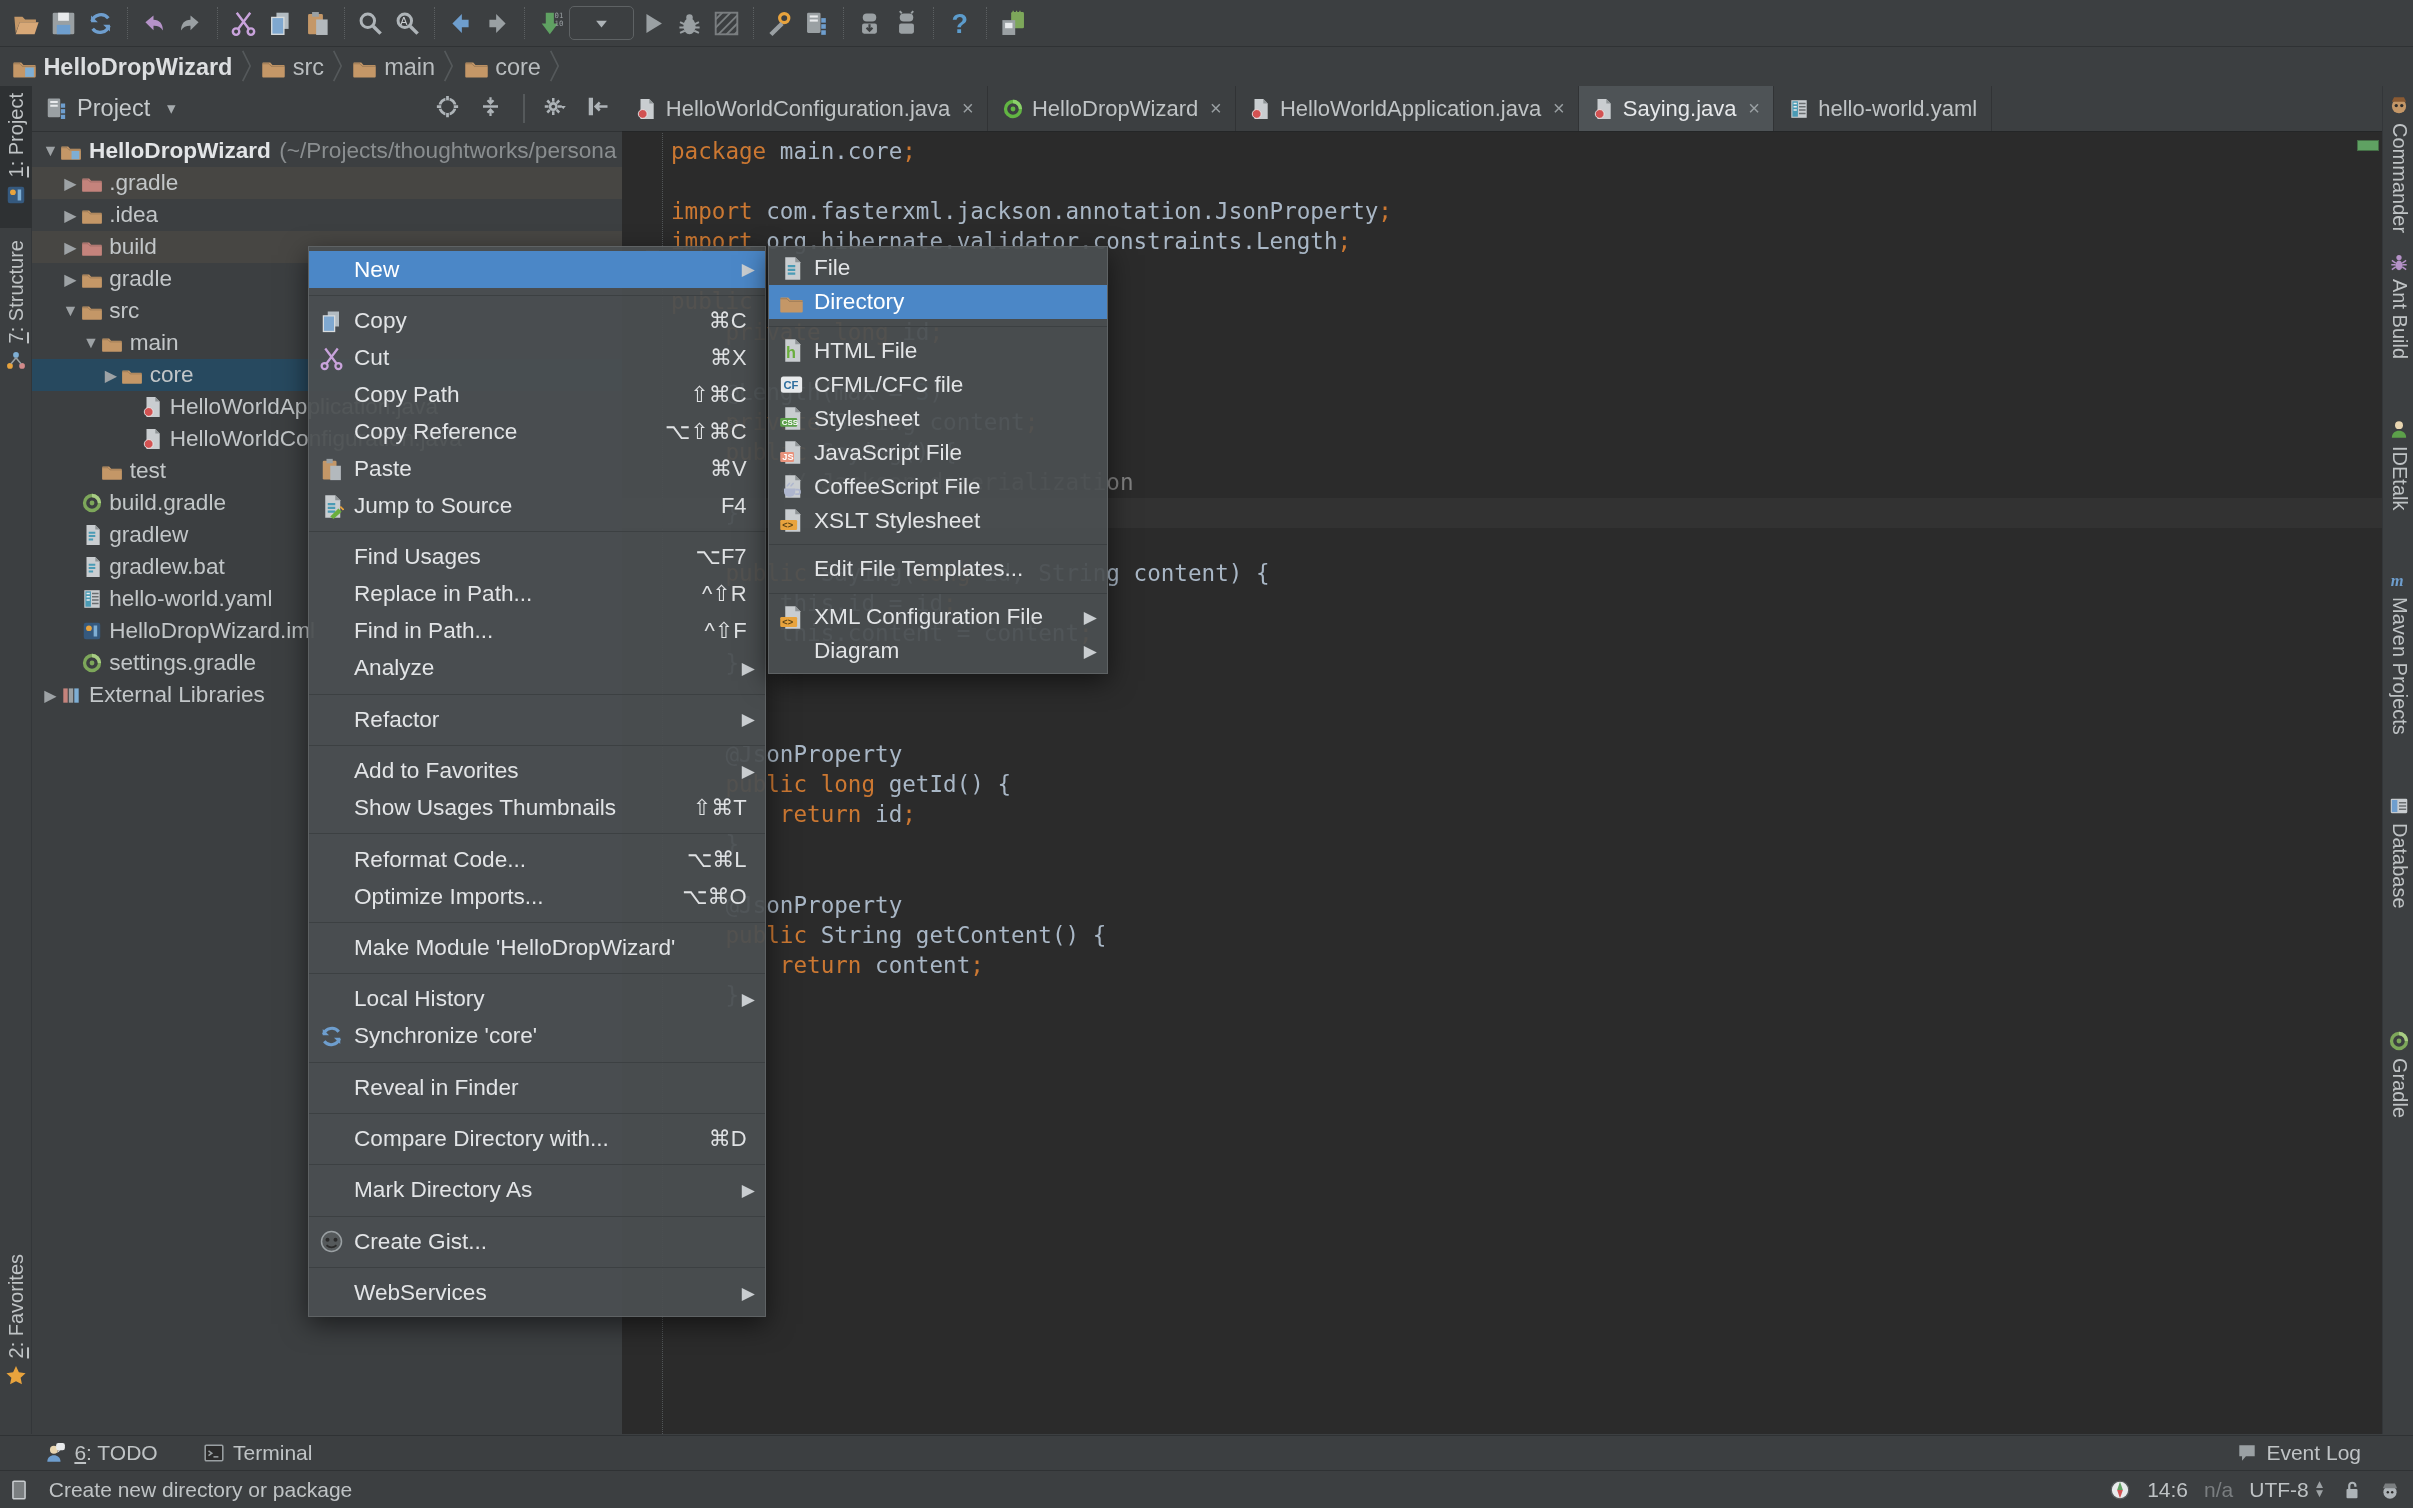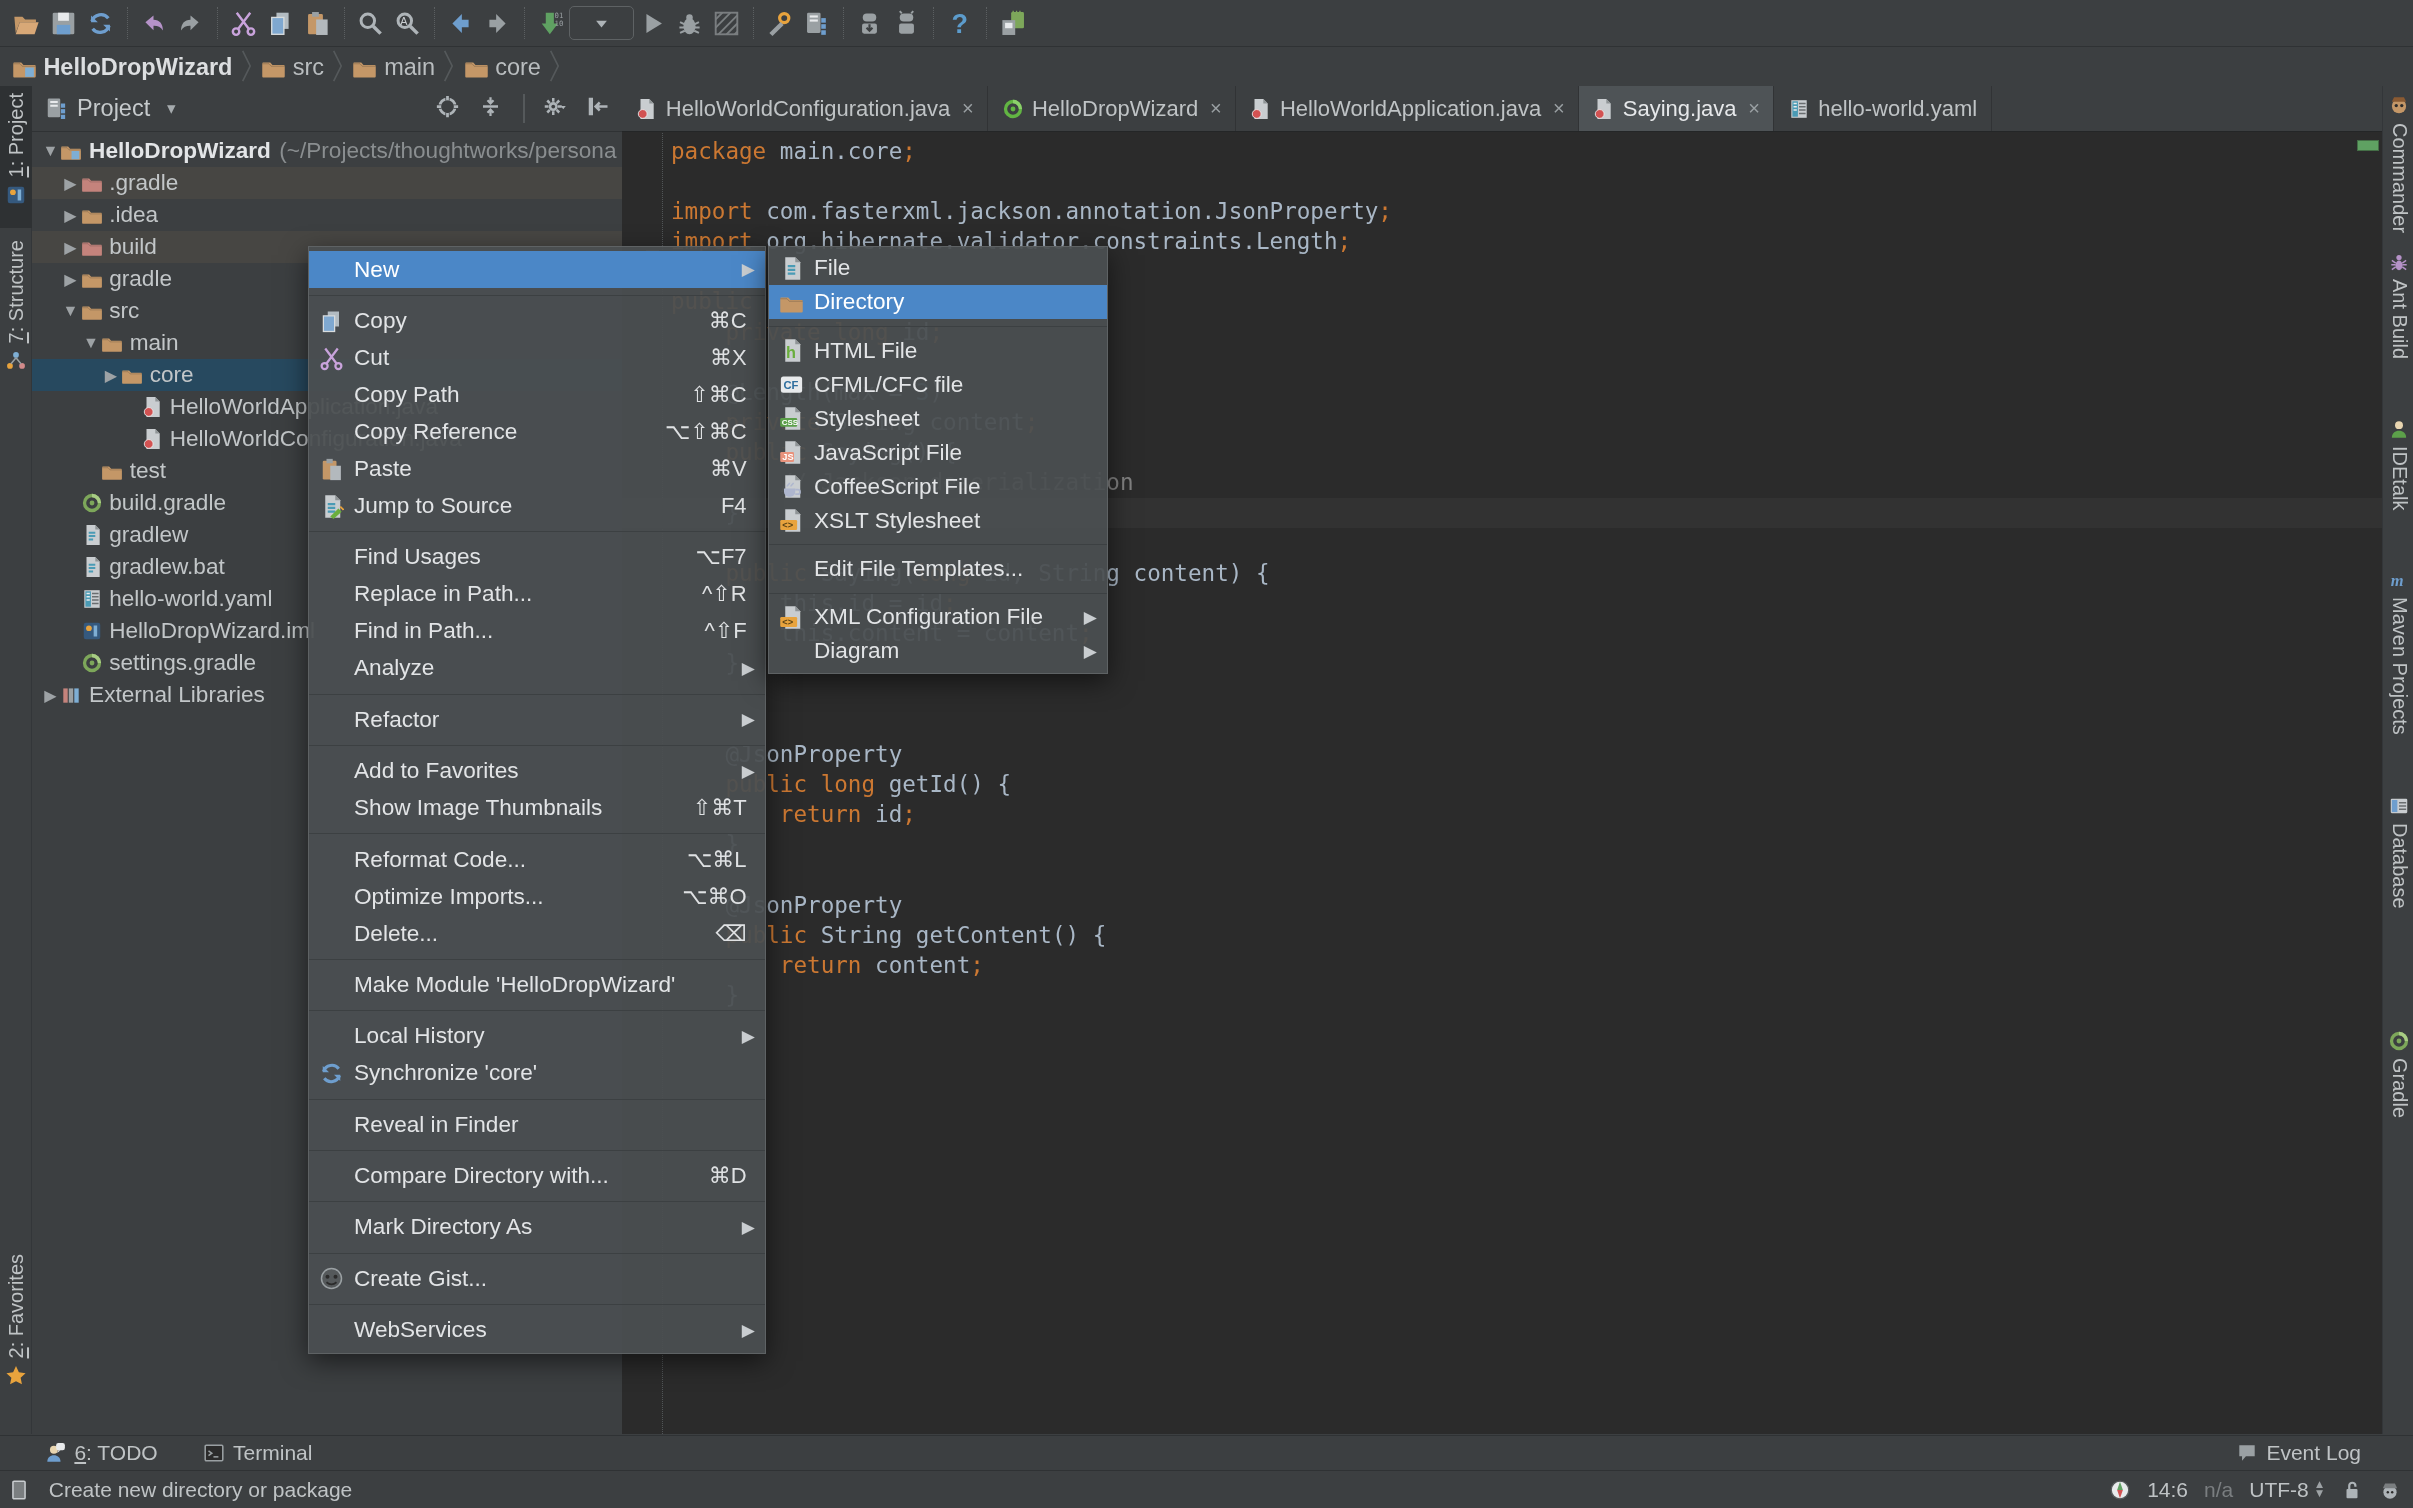--- a/index.html
+++ b/index.html
@@ -800,38 +800,33 @@
       <span class="marrow">▶</span>
     </div>
     <div class="msep"></div>
     <div class="mrow">
       <span class="micon"></span>
       <span class="mlabel">Add to Favorites</span>
       <span class="marrow">▶</span>
     </div>
     <div class="mrow">
       <span class="micon"></span>
-      <span class="mlabel">Show Image Thumbnails</span>
+      <span class="mlabel">Show Usages Thumbnails</span>
       <span class="mshort">⇧⌘T</span>
     </div>
     <div class="msep"></div>
     <div class="mrow">
       <span class="micon"></span>
       <span class="mlabel">Reformat Code...</span>
       <span class="mshort">⌥⌘L</span>
     </div>
     <div class="mrow">
       <span class="micon"></span>
       <span class="mlabel">Optimize Imports...</span>
       <span class="mshort">⌥⌘O</span>
-    </div>
-    <div class="mrow">
-      <span class="micon"></span>
-      <span class="mlabel">Delete...</span>
-      <span class="mshort">⌫</span>
     </div>
     <div class="msep"></div>
     <div class="mrow">
       <span class="micon"></span>
       <span class="mlabel">Make Module 'HelloDropWizard'</span>
     </div>
     <div class="msep"></div>
     <div class="mrow">
       <span class="micon"></span>
       <span class="mlabel">Local History</span>

